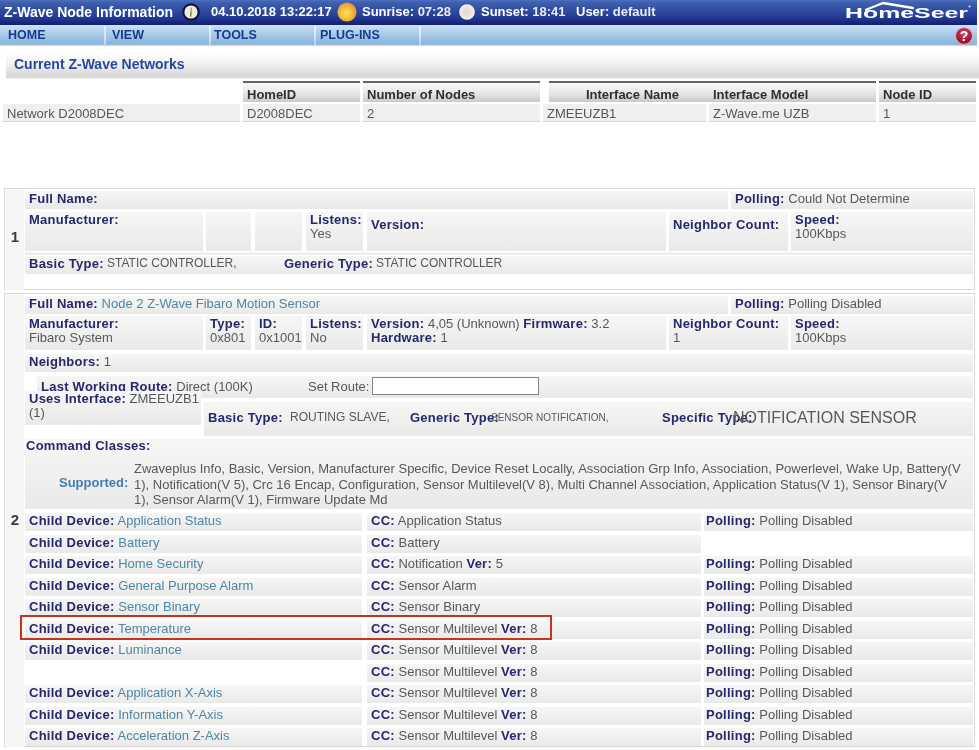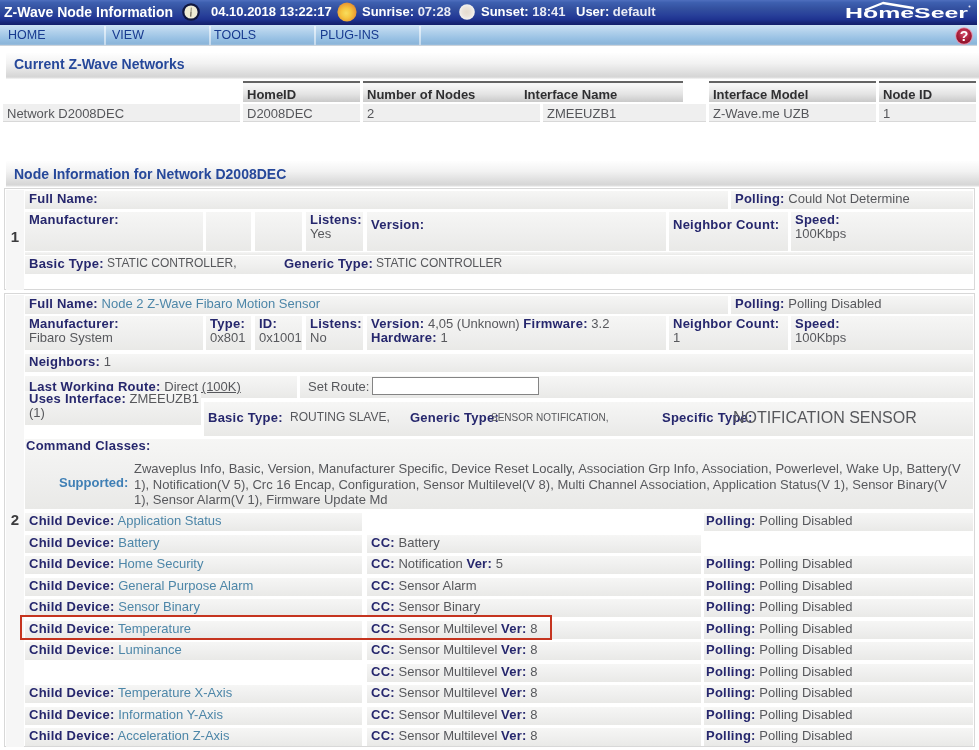--- a/index.html
+++ b/index.html
@@ -8,21 +8,21 @@
 .abs { position:absolute; }
 
 #topbar { position:absolute; left:0; top:0; width:977px; height:25px;
   background:linear-gradient(180deg,#4f6fbe 0%,#3e60b0 10%,#33509f 35%,#28409a 60%,#1f3390 78%,#182778 90%,#131f6a 100%); }
 #topbar .t { position:absolute; top:4px; font-size:13px; font-weight:bold; color:#fff; white-space:nowrap; }
 #topbar .v { font-weight:bold; color:#e9ebf5; }
 
 #menubar { position:absolute; left:0; top:25px; width:977px; height:21px;
   background:linear-gradient(180deg,#cde2f4 0%,#b0d0eb 35%,#97c0e3 70%,#8cb6da 92%,#9cbedd 100%);
   border-bottom:1px solid #ccd3da; }
-.mi { position:absolute; top:0; height:21px; font-size:12.5px; color:#173a8f; padding:3px 0 16px 8px; }
+.mi { position:absolute; top:0; height:21px; font-size:12.5px; color:#173a8f; padding:3px 0 16px 8px;font-weight:bold; }
 .msep { position:absolute; top:1px; width:2px; height:19px; background:linear-gradient(180deg,#e8f3fb,#c2d8ec); }
 
 .shead { position:absolute; left:6px; width:973px; height:26px;
   background:linear-gradient(180deg,#fefefe 0%,#f2f2f2 40%,#d6d6d6 90%,#dcdcdc 94%,#f7f7f7 100%);
   color:#26489a; font-weight:bold; font-size:14px; padding:3px 0 0 8px; }
 
 .hcell { position:absolute; height:21px; background:linear-gradient(180deg,#f7f7f7 10%,#e3e3e3 60%,#c9c9c9 100%);
   border-top:2px solid #646464; font-weight:bold; font-size:13px; color:#2f2f31; padding:4px 0 0 4px; }
 .dcell { position:absolute; height:18px; background:#efefef; border-bottom:1px solid #d8d8d8;
   font-size:13px; color:#55565a; padding:2px 0 0 4px; }
@@ -102,32 +102,31 @@
     <circle cx="9" cy="9" r="8.7" fill="#e790aa"></circle>
     <circle cx="9" cy="9" r="7.8" fill="url(#qg)"></circle>
     <text x="9" y="14" text-anchor="middle" font-family="Liberation Sans, sans-serif" font-size="14" font-weight="bold" fill="#fff">?</text>
   </svg>
 </div>
 
 <div class="shead" style="top:53px; padding-top:2.5px;">Current Z-Wave Networks</div>
 
 <div class="hcell" style="left:243px; top:81px; width:117px;">HomeID</div>
 <div class="hcell" style="left:363px; top:81px; width:177px;">Number of Nodes</div>
-<div class="hcell" style="left:520px; top:81px; width:163px;">Interface Name</div>
+<div class="hcell" style="left:549px; top:81px; width:163px;text-align:center;">Interface Name</div>
 <div class="hcell" style="left:709px; top:81px; width:167px;">Interface Model</div>
 <div class="hcell" style="left:879px; top:81px; width:97px;">Node ID</div>
 
 <div class="dcell" style="left:3px;   top:104px; width:237px;">Network D2008DEC</div>
 <div class="dcell" style="left:243px; top:104px; width:117px;">D2008DEC</div>
 <div class="dcell" style="left:363px; top:104px; width:177px;">2</div>
 <div class="dcell" style="left:543px; top:104px; width:163px;">ZMEEUZB1</div>
 <div class="dcell" style="left:709px; top:104px; width:167px;">Z-Wave.me UZB</div>
 <div class="dcell" style="left:879px; top:104px; width:97px;">1</div>
 
-<div class="shead" style="top:161px; padding-top:4.5px;">Node Information for Network D2008DEC</div>
 
 <div class="nblock" style="top:188px; height:102px;">
   <div class="numcol" style="height:100px; padding-top:38px;">1</div>
   <div class="cell" style="left:20px; top:2px; width:703px; height:18px;"><span class="lbl">Full Name:</span></div>
   <div class="cell" style="left:726px; top:2px; width:242px; height:18px;"><span class="lbl">Polling:</span> <span class="val">Could Not Determine</span></div>
   <div class="cell" style="left:20px;  top:23px; width:178px; height:39px;"><span class="lbl">Manufacturer:</span></div>
   <div class="cell" style="left:201px; top:23px; width:45px;  height:39px;"></div>
   <div class="cell" style="left:250px; top:23px; width:47px;  height:39px;"></div>
   <div class="cell" style="left:301px; top:23px; width:57px;  height:39px;"><span class="lbl">Listens:</span><br><span class="val">Yes</span></div>
   <div class="cell" style="left:362px; top:23px; width:299px; height:39px; padding-top:6px;"><span class="lbl">Version:</span></div>
@@ -150,21 +149,21 @@
   <div class="cell" style="left:20px;  top:22px; width:178px; height:34px;"><span class="lbl">Manufacturer:</span><br><span class="val">Fibaro System</span></div>
   <div class="cell" style="left:201px; top:22px; width:45px;  height:34px;"><span class="lbl">Type:</span><br><span class="val">0x801</span></div>
   <div class="cell" style="left:250px; top:22px; width:47px;  height:34px;"><span class="lbl">ID:</span><br><span class="val">0x1001</span></div>
   <div class="cell" style="left:301px; top:22px; width:57px;  height:34px;"><span class="lbl">Listens:</span><br><span class="val">No</span></div>
   <div class="cell" style="left:362px; top:22px; width:299px; height:34px;"><span class="lbl">Version:</span> <span class="val">4,05 (Unknown)</span> <span class="lbl">Firmware:</span> <span class="val">3.2</span><br><span class="lbl">Hardware:</span> <span class="val">1</span></div>
   <div class="cell" style="left:664px; top:22px; width:119px; height:34px;"><span class="lbl">Neighbor Count:</span><br><span class="val">1</span></div>
   <div class="cell" style="left:786px; top:22px; width:182px; height:34px;"><span class="lbl">Speed:</span><br><span class="val">100Kbps</span></div>
 
   <div class="cell" style="left:20px; top:60px; width:948px; height:18px;"><span class="lbl">Neighbors:</span> <span class="val">1</span></div>
 
-  <div class="cell" style="left:20px; top:82px; width:272px; height:22px; padding-top:4px;text-decoration:underline;"><span class="lbl">Last Working Route:</span> <span class="val">Direct (100K)</span></div>
+  <div class="cell" style="left:32px; top:82px; width:272px; height:22px; padding-top:4px;"><span class="lbl">Last Working Route:</span> <span class="val">Direct (100K)</span></div>
   <div class="cell" style="left:295px; top:82px; width:673px; height:22px; padding-top:4px;">
     <span class="val" style="position:absolute;left:8px;top:4px;">Set Route:</span>
     <span style="position:absolute;left:72px;top:1px;width:167px;height:18px;background:#fff;border:1px solid #848484;"></span>
   </div>
 
   <div class="cell" style="left:20px; top:97px; width:176px; height:34px;"><span class="lbl">Uses Interface:</span> <span class="val">ZMEEUZB1</span><br><span class="val">(1)</span></div>
   <div class="cell" style="left:199px; top:108px; width:769px; height:34px; padding-top:9px;">
     <span class="lbl" style="position:absolute;left:4px;">Basic Type:</span>
     <span class="val" style="position:absolute;left:86px;font-size:12px;">ROUTING SLAVE,</span>
     <span class="lbl" style="position:absolute;left:206px;">Generic Type:</span>
@@ -173,20 +172,21 @@
     <span class="val" style="position:absolute;left:529px;font-size:16px;text-align:right;">NOTIFICATION SENSOR</span>
   </div>
 
   <div class="cell" style="left:20px; top:145px; width:948px; height:70px;">
     <span class="lbl" style="position:absolute;left:1px;top:0px;">Command Classes:</span>
     <span class="sup" style="position:absolute;left:34px;top:37px;">Supported:</span>
     <span class="val" style="position:absolute;left:109px;top:22px;line-height:15.5px;">Zwaveplus Info, Basic, Version, Manufacturer Specific, Device Reset Locally, Association Grp Info, Association, Powerlevel, Wake Up, Battery(V<br>1), Notification(V 5), Crc 16 Encap, Configuration, Sensor Multilevel(V 8), Multi Channel Association, Application Status(V 1), Sensor Binary(V<br>1), Sensor Alarm(V 1), Firmware Update Md</span>
   </div>
 
   <div class="cell" style="left:20px; top:219px; width:337px; height:18px;"><span class="lbl">Child Device:</span> <span class="lnk">Application Status</span></div>
+  <div class="cell" style="left:362px; top:219px; width:334px; height:18px;"><span class="lbl">CC:</span> <span class="val">Application Status</span></div>
   <div class="cell" style="left:699px; padding-left:2px; top:219px; width:269px; height:18px;"><span class="lbl">Polling:</span> <span class="val">Polling Disabled</span></div>
 
   <div class="cell" style="left:20px; top:240.5px; width:337px; height:18px;"><span class="lbl">Child Device:</span> <span class="lnk">Battery</span></div>
   <div class="cell" style="left:362px; top:240.5px; width:334px; height:18px;"><span class="lbl">CC:</span> <span class="val">Battery</span></div>
 
   <div class="cell" style="left:20px; top:262px; width:337px; height:18px;"><span class="lbl">Child Device:</span> <span class="lnk">Home Security</span></div>
   <div class="cell" style="left:362px; top:262px; width:334px; height:18px;"><span class="lbl">CC:</span> <span class="val">Notification</span> <span class="lbl">Ver:</span> <span class="val">5</span></div>
   <div class="cell" style="left:699px; padding-left:2px; top:262px; width:269px; height:18px;"><span class="lbl">Polling:</span> <span class="val">Polling Disabled</span></div>
 
   <div class="cell" style="left:20px; top:283.5px; width:337px; height:18px;"><span class="lbl">Child Device:</span> <span class="lnk">General Purpose Alarm</span></div>
@@ -201,21 +201,21 @@
   <div class="cell" style="left:362px; top:326.5px; width:334px; height:18px;"><span class="lbl">CC:</span> <span class="val">Sensor Multilevel</span> <span class="lbl">Ver:</span> <span class="val">8</span></div>
   <div class="cell" style="left:699px; padding-left:2px; top:326.5px; width:269px; height:18px;"><span class="lbl">Polling:</span> <span class="val">Polling Disabled</span></div>
 
   <div class="cell" style="left:20px; top:348px; width:337px; height:18px;"><span class="lbl">Child Device:</span> <span class="lnk">Luminance</span></div>
   <div class="cell" style="left:362px; top:348px; width:334px; height:18px;"><span class="lbl">CC:</span> <span class="val">Sensor Multilevel</span> <span class="lbl">Ver:</span> <span class="val">8</span></div>
   <div class="cell" style="left:699px; padding-left:2px; top:348px; width:269px; height:18px;"><span class="lbl">Polling:</span> <span class="val">Polling Disabled</span></div>
 
   <div class="cell" style="left:362px; top:369.5px; width:334px; height:18px;"><span class="lbl">CC:</span> <span class="val">Sensor Multilevel</span> <span class="lbl">Ver:</span> <span class="val">8</span></div>
   <div class="cell" style="left:699px; padding-left:2px; top:369.5px; width:269px; height:18px;"><span class="lbl">Polling:</span> <span class="val">Polling Disabled</span></div>
 
-  <div class="cell" style="left:20px; top:391px; width:337px; height:18px;"><span class="lbl">Child Device:</span> <span class="lnk">Temperature X-Axis</span></div>
+  <div class="cell" style="left:20px; top:391px; width:337px; height:18px;"><span class="lbl">Child Device:</span> <span class="lnk">Application X-Axis</span></div>
   <div class="cell" style="left:362px; top:391px; width:334px; height:18px;"><span class="lbl">CC:</span> <span class="val">Sensor Multilevel</span> <span class="lbl">Ver:</span> <span class="val">8</span></div>
   <div class="cell" style="left:699px; padding-left:2px; top:391px; width:269px; height:18px;"><span class="lbl">Polling:</span> <span class="val">Polling Disabled</span></div>
 
   <div class="cell" style="left:20px; top:412.5px; width:337px; height:18px;"><span class="lbl">Child Device:</span> <span class="lnk">Information Y-Axis</span></div>
   <div class="cell" style="left:362px; top:412.5px; width:334px; height:18px;"><span class="lbl">CC:</span> <span class="val">Sensor Multilevel</span> <span class="lbl">Ver:</span> <span class="val">8</span></div>
   <div class="cell" style="left:699px; padding-left:2px; top:412.5px; width:269px; height:18px;"><span class="lbl">Polling:</span> <span class="val">Polling Disabled</span></div>
 
   <div class="cell" style="left:20px; top:434px; width:337px; height:18px;"><span class="lbl">Child Device:</span> <span class="lnk">Acceleration Z-Axis</span></div>
   <div class="cell" style="left:362px; top:434px; width:334px; height:18px;"><span class="lbl">CC:</span> <span class="val">Sensor Multilevel</span> <span class="lbl">Ver:</span> <span class="val">8</span></div>
   <div class="cell" style="left:699px; padding-left:2px; top:434px; width:269px; height:18px;"><span class="lbl">Polling:</span> <span class="val">Polling Disabled</span></div>

